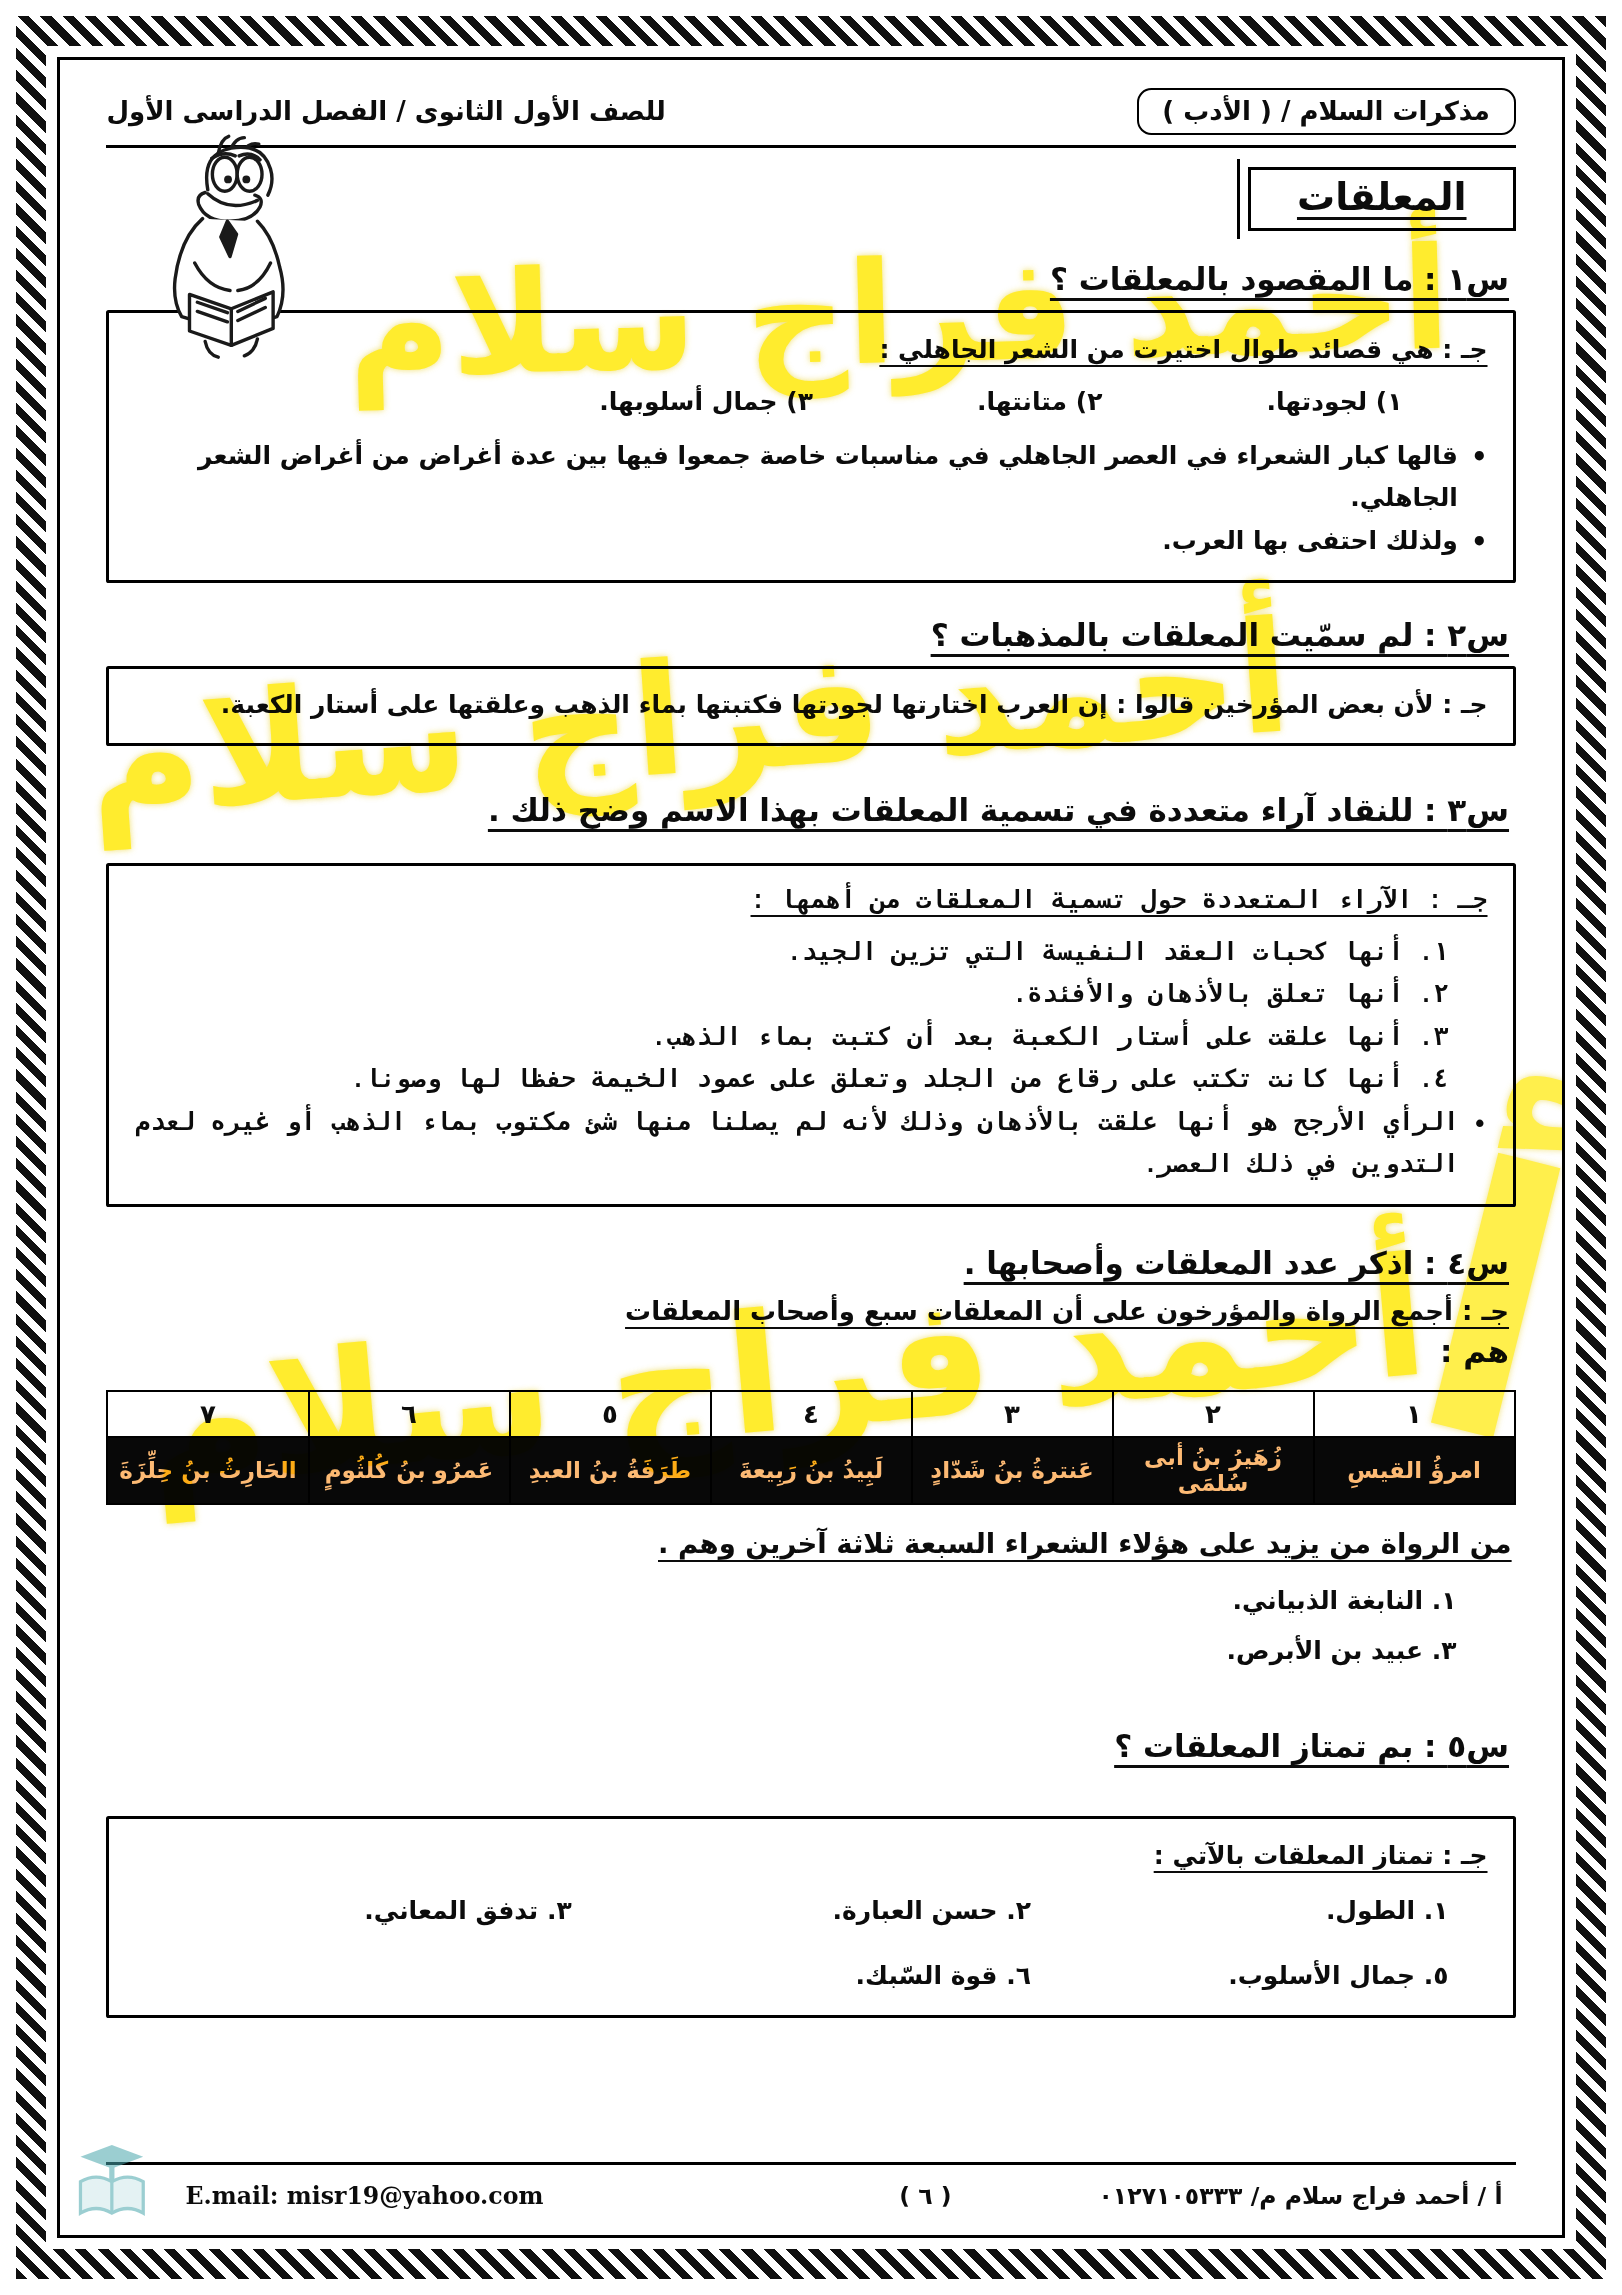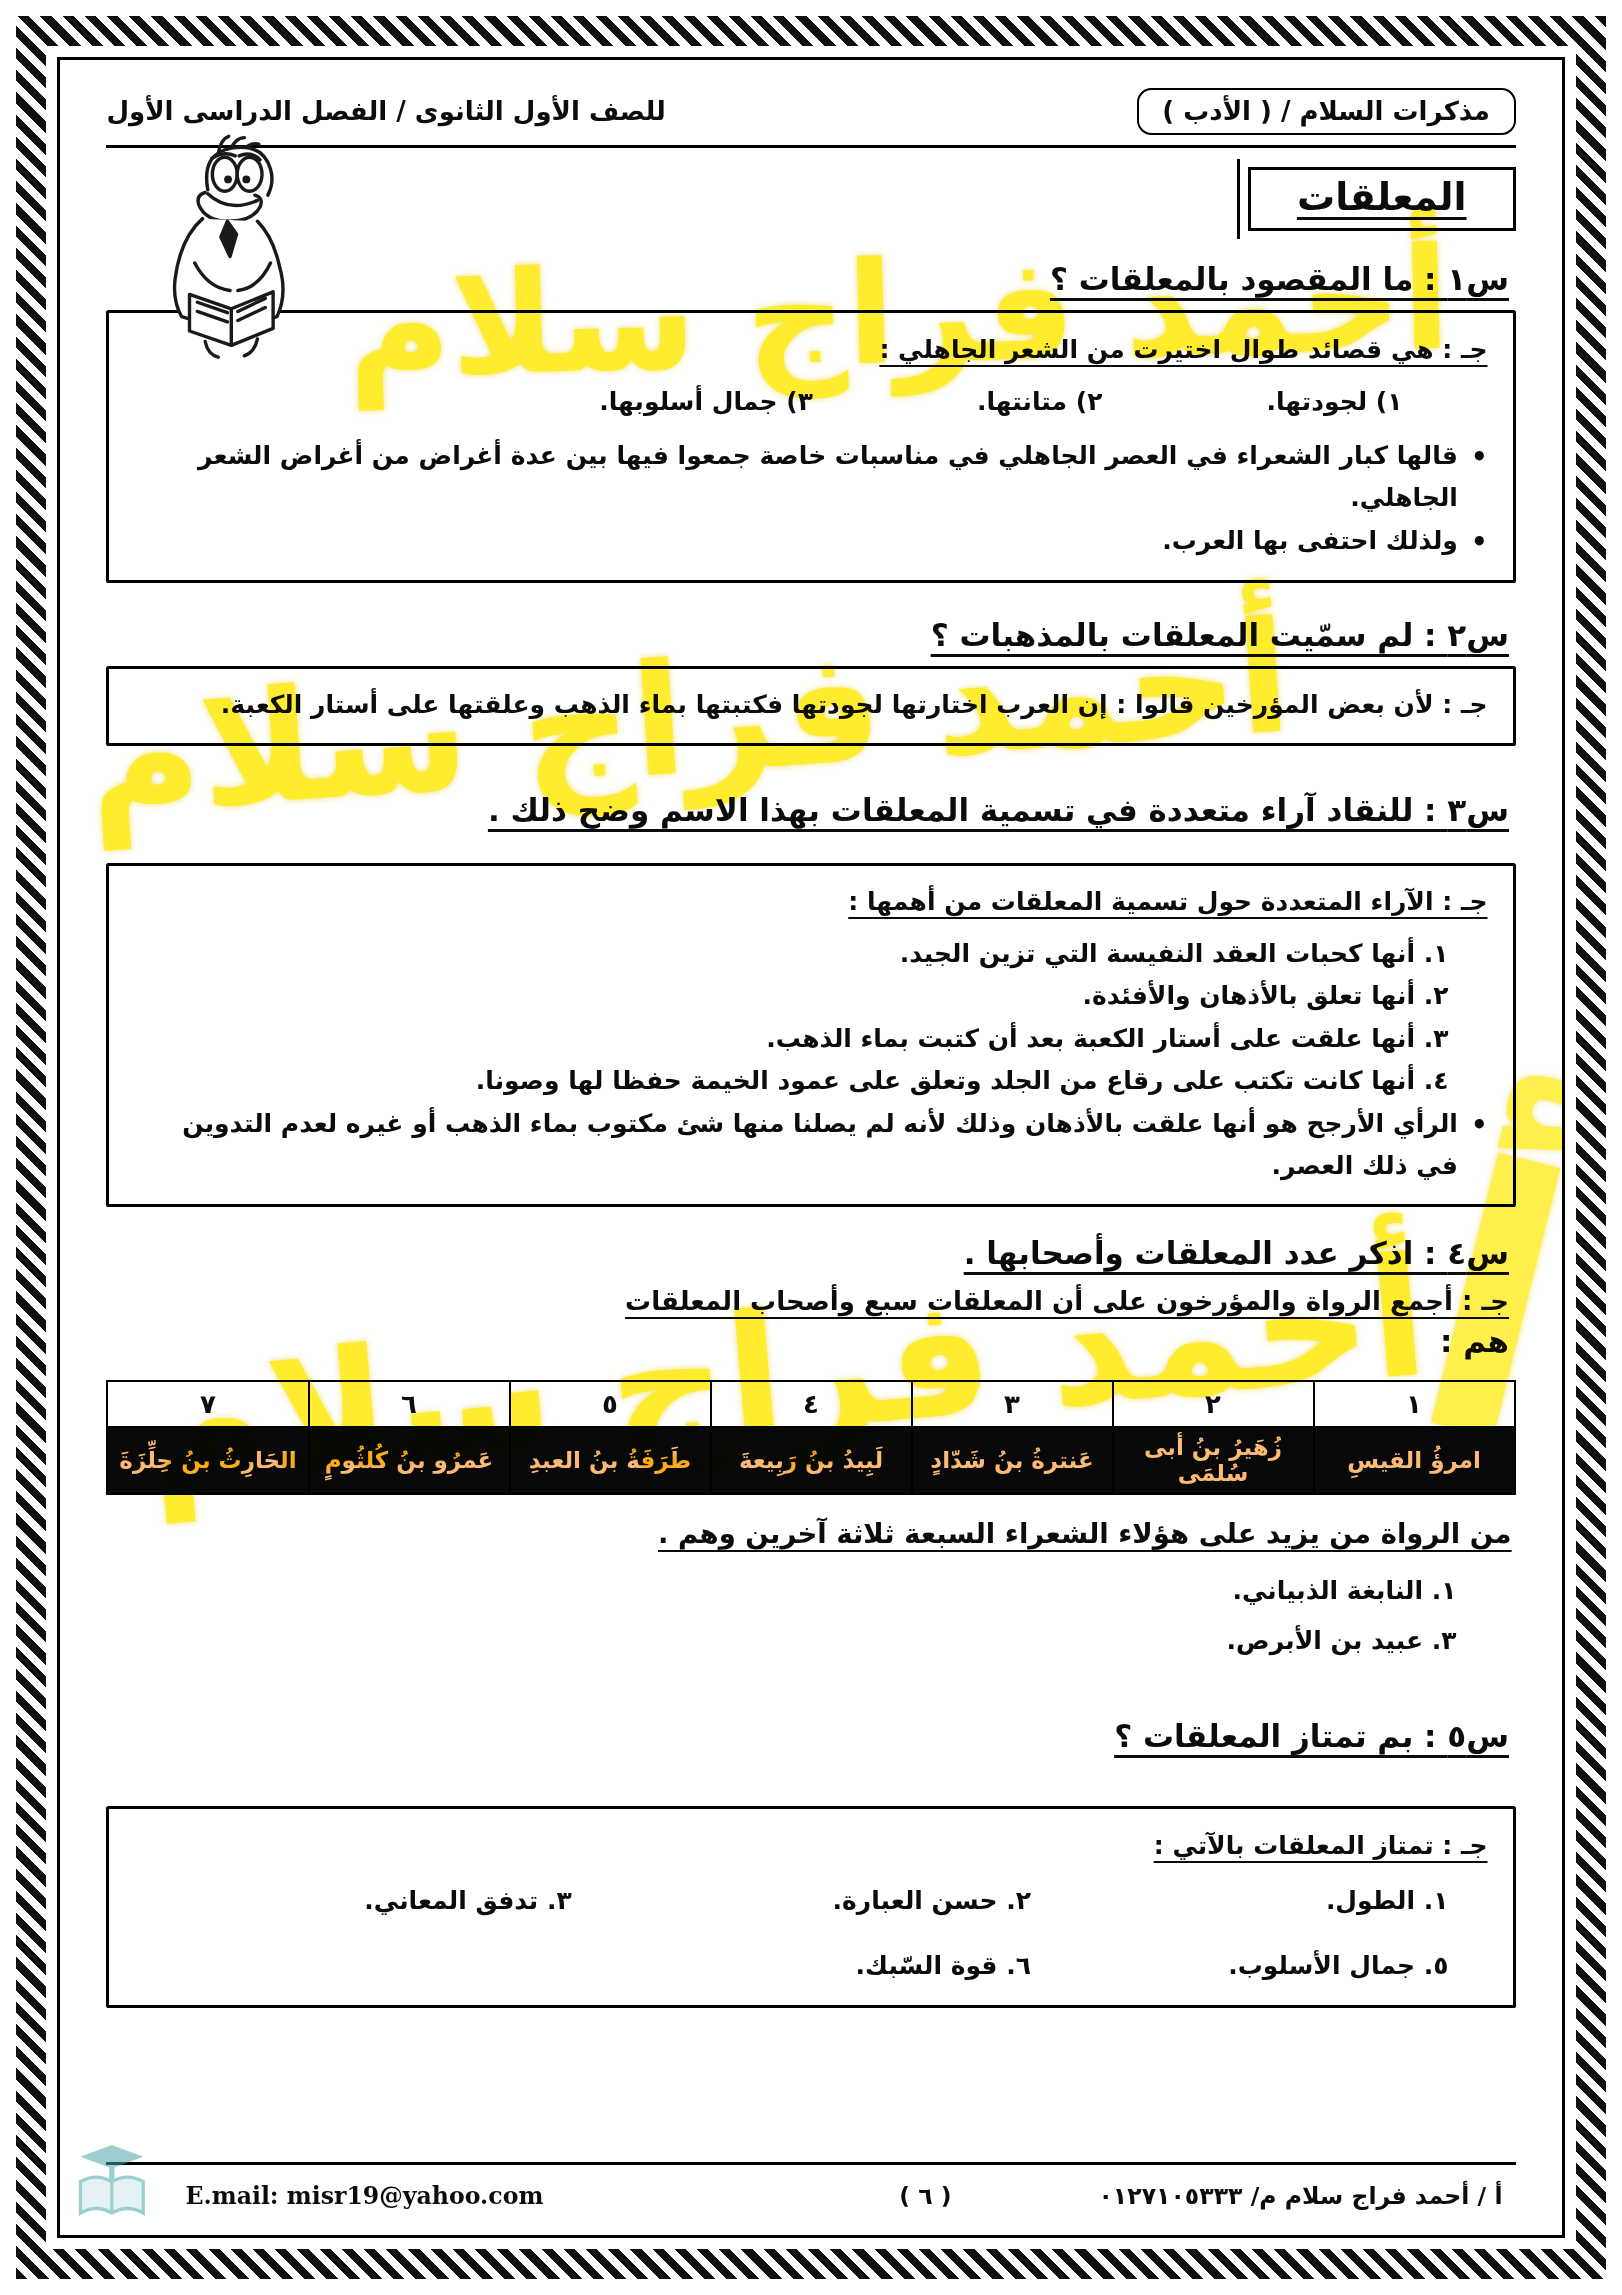--- a/index.html
+++ b/index.html
@@ -87,21 +87,21 @@
     display: flex; gap: 164px;
     padding-right: 85px;
     margin-bottom: 11.8px;
   }
   .bullet-row { display: flex; gap: 13px; align-items: flex-start; }
   .bullet-dot { font-size: 26px; line-height: 1.7; }
   .num-list .num-item { padding-right: 39px; }
   .mb-q1 { margin-bottom: 34px; }
   .mb-q2 { margin-bottom: 46px; }
   .mt-q3 { margin-top: 22px; }
-  .mb-q3 { margin-bottom: 28px; }
+  .mb-q3 { margin-bottom: 38px; font-family: Liberation Mono, monospace; }
   .q4-intro {
     font-size: 26px; font-weight: bold;
     text-decoration: underline; text-decoration-thickness: 2px; text-underline-offset: 6.5px;
     margin: 2.6px 6.5px 6.5px 0;
   }
   .q4-intro2 {
     font-size: 31px; font-weight: bold; margin: 0 6.5px 11.8px 0;
     text-decoration-thickness: 2px; text-underline-offset: 6.5px;
     width: fit-content;
   }

